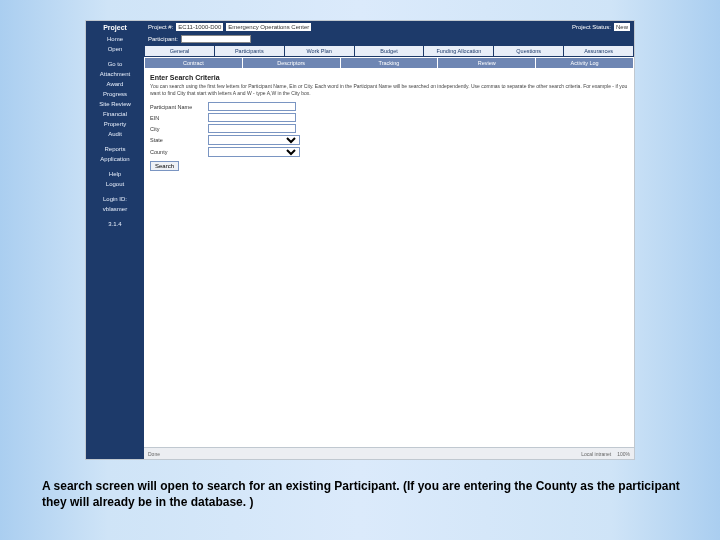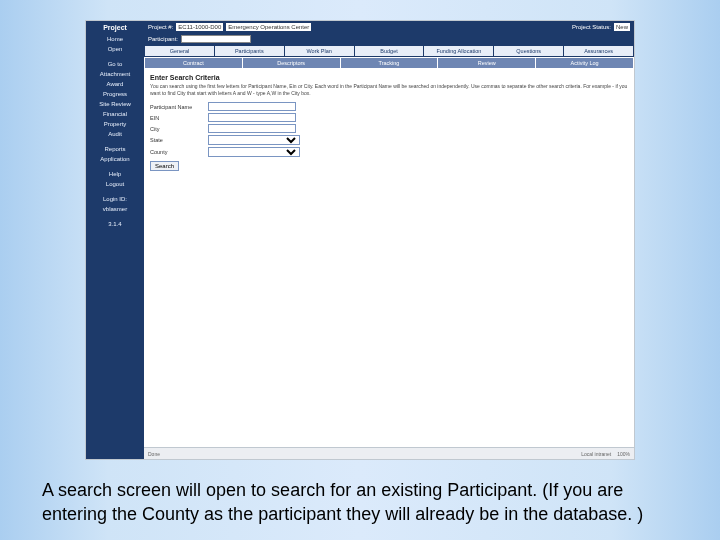--- a/index.html
+++ b/index.html
@@ -106,24 +106,25 @@
     border-top: 1px solid #c0c8d0;
     font-size: 5px; color: #666;
     display: flex; align-items: center; justify-content: space-between;
     padding: 0 4px;
   }
   .statusbar .right { display: flex; gap: 6px; }
   .caption {
     position: absolute;
     left: 42px; top: 478px;
     width: 640px;
-    font-size: 18px;
+    font-size: 12px;
     color: #000;
     font-family: Arial, sans-serif;
     line-height: 1.35;
+    font-weight: bold;
   }
 </style>
 </head>
 <body>
 
 <div class="frame">
 
   <div class="sidebar">
     <div class="hdr">Project</div>
     <div class="item">Home</div>

